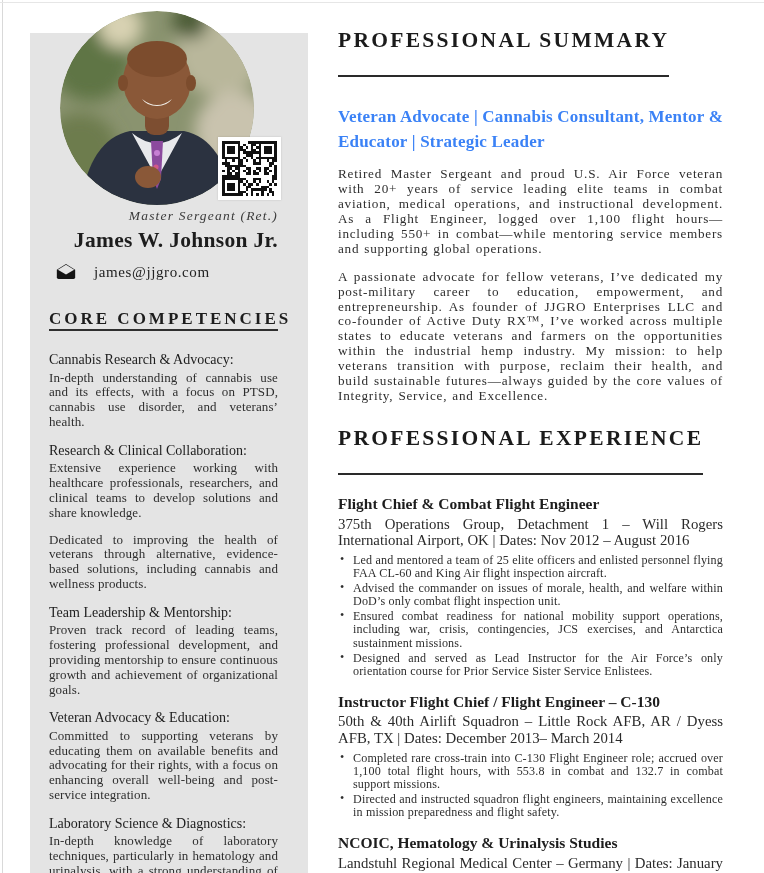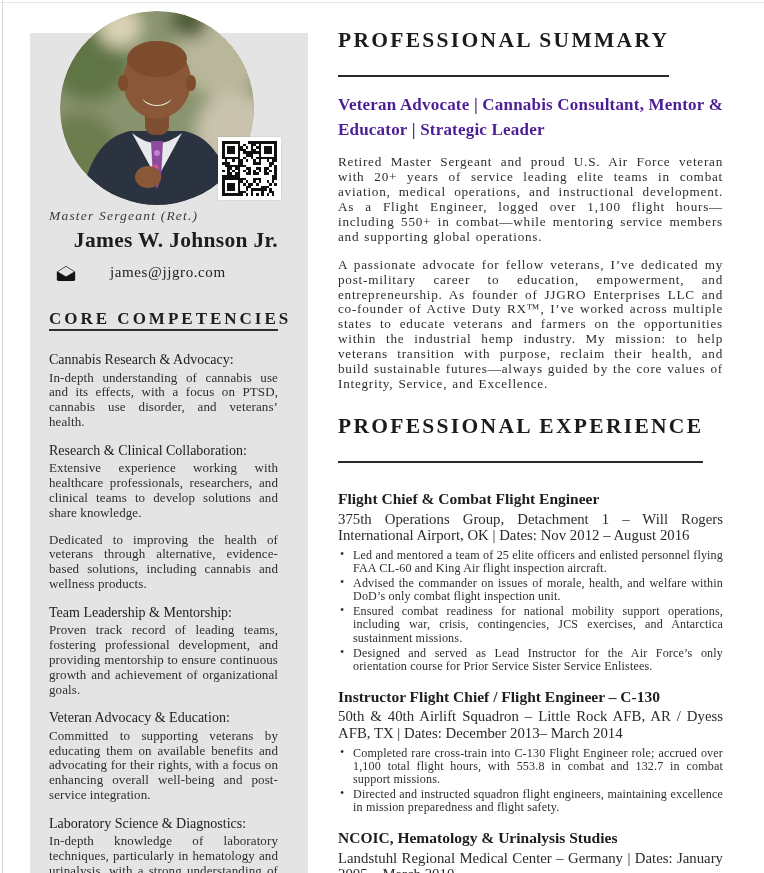--- a/index.html
+++ b/index.html
@@ -13,48 +13,48 @@
   
   .sidebar { position:absolute; left:30px; top:33px; width:278px; height:840px;
              background:#e4e4e4; padding:175px 30px 0 19px; }
   .photo { position:absolute; left:60px; top:11px; width:194px; height:194px;
            border-radius:50%; overflow:hidden; }
   .photo svg { display:block; }
   .qr { position:absolute; left:218px; top:137px; width:63px; height:63px;
         background:#fff; padding:4px; box-shadow:0 0 2px rgba(0,0,0,.15); }
   .qr svg { display:block; width:55px; height:55px; }
 
-  .rank { text-align:left; font-style:italic; font-size:13.5px; letter-spacing:1.2px; color:#3a3a3a; }
+  .rank { text-align:right; font-style:italic; font-size:13.5px; letter-spacing:1.2px; color:#3a3a3a; }
   .name { text-align:right; font-weight:bold; font-size:21.5px; letter-spacing:.3px;
           color:#1d1d1d; margin-top:4px; }
-  .email-row { display:flex; align-items:flex-end; margin-top:11px; padding-left:7px;gap:16px; }
+  .email-row { display:flex; align-items:flex-start; margin-top:11px; padding-left:7px; }
   .mail-icon { width:20px; height:15px; flex:0 0 auto; }
   .mail-icon svg { display:block; }
   .email-text { margin-left:18px; font-size:15px; letter-spacing:.6px; color:#222; }
 
   .side-h { margin-top:28px; font-size:17px; font-weight:bold; letter-spacing:3px;
             color:#1d1d1d; border-bottom:2px solid #2f2f2f; padding-bottom:0; white-space:nowrap; }
   .comp { margin-top:12px; }
   .comp.first { margin-top:20px; }
   .comp-t { font-weight:normal; font-size:14px; color:#1d1d1d; line-height:1.25; }
   .comp-d { font-size:13px; line-height:1.14; text-align:justify; letter-spacing:.1px;
             color:#2e2e2e; margin-top:2px; }
 
   
   .main { position:absolute; left:338px; top:28px; width:385px; }
   .sec-h { display:inline-block; font-size:21.5px; font-weight:bold; letter-spacing:2.3px;
            color:#1b1b1b; border-bottom:2px solid #2a2a2a; padding-bottom:22px; white-space:nowrap; }
   .sec-h.exp { margin-top:22px; }
-  .headline { margin-top:16px; font-size:17px; font-weight:bold; line-height:1.45;
-              color:#4c1d95; letter-spacing:.2px; }
+  .headline { margin-top:28px; font-size:17px; font-weight:bold; line-height:1.45;
+              color:#3b82f6; letter-spacing:.2px; }
   .para { margin-top:13px; font-size:13.2px; line-height:1.13; letter-spacing:.75px;
           word-spacing:1px; text-align:justify; color:#2e2e2e; }
 
   .job { margin-top:15px; }
-  .job.first { margin-top:27px; }
+  .job.first { margin-top:20px; }
   .job-title { font-size:15.5px; font-weight:bold; color:#1d1d1d; line-height:1.15; }
   .job-org { font-size:14.8px; line-height:1.1; text-align:justify; color:#2a2a2a; margin-top:3px; }
   .job ul { margin-top:6px; list-style:none; }
   .job li { position:relative; padding-left:15px; font-size:12.1px; line-height:1.08;
             text-align:justify; letter-spacing:.15px; color:#2e2e2e; margin-bottom:2px; }
   .job li::before { content:"•"; position:absolute; left:2px; top:-1px; font-size:12px; color:#2e2e2e; }
 </style>
 </head>
 <body>
 

